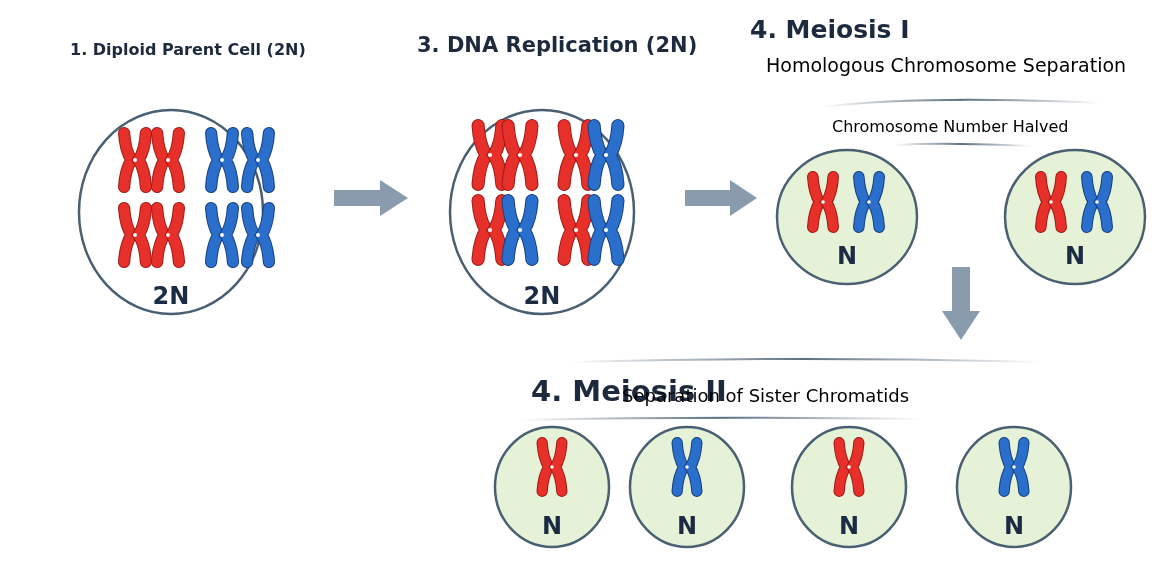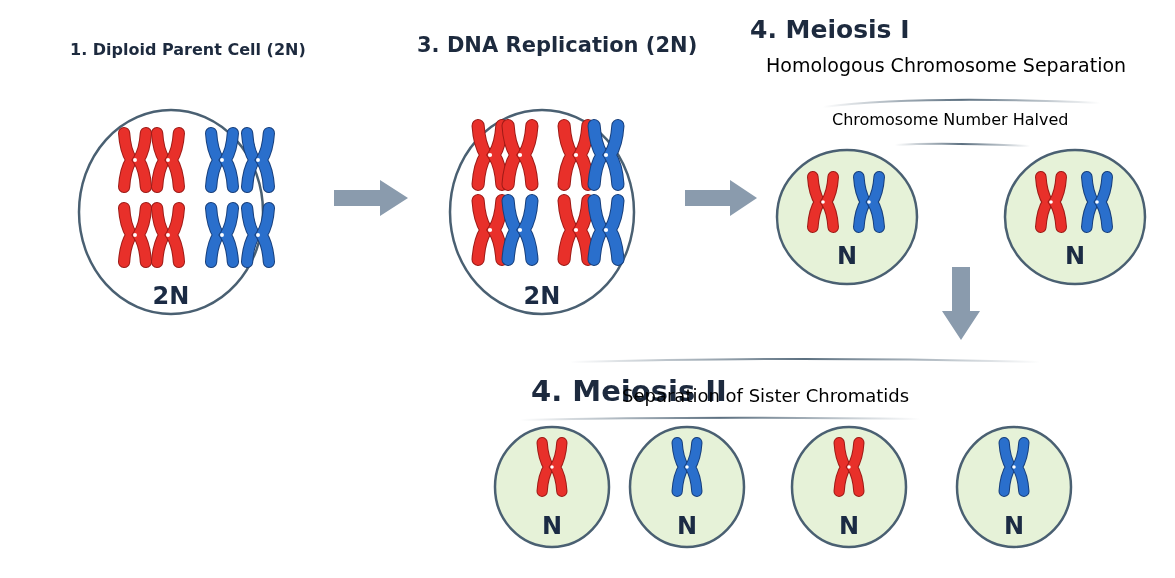--- a/index.html
+++ b/index.html
@@ -10,21 +10,21 @@
   svg { position: absolute; left: 0; top: 0; }
   .ploidy { font-family: "DejaVu Sans", sans-serif; font-weight: bold; fill: #1b2b44; }
 </style>
 </head>
 <body>
 
 <div class="title" style="left:50px;top:40px;font-size:16px;margin-left:20px;">1. Diploid Parent Cell (2N)</div>
 <div class="title" style="left:417px;top:33px;font-size:21px;">3. DNA Replication (2N)</div>
 <div class="title" style="left:750px;top:15px;font-size:25px;">4. Meiosis I</div>
 <div class="subtitle" style="left:766px;top:54px;font-size:19px;">Homologous Chromosome Separation</div>
-<div class="subtitle" style="left:832px;top:110px;font-size:16px;text-align:center;">Chromosome Number Halved</div>
+<div class="subtitle" style="left:832px;top:117px;font-size:16px;text-align:center;">Chromosome Number Halved</div>
 <div class="title" style="left:495px;top:374px;font-size:29px;margin-left:36px;">4. Meiosis II</div>
 <div class="subtitle" style="left:622px;top:385px;font-size:18px;">Separation of Sister Chromatids</div>
 
 <svg id="diagram" width="1175" height="578">
   <defs>
     <linearGradient id="lineGrad" x1="0" x2="1">
       <stop offset="0" stop-color="#4a6072" stop-opacity="0"></stop>
       <stop offset="0.5" stop-color="#4a6072" stop-opacity="0.9"></stop>
       <stop offset="1" stop-color="#4a6072" stop-opacity="0"></stop>
     </linearGradient>

